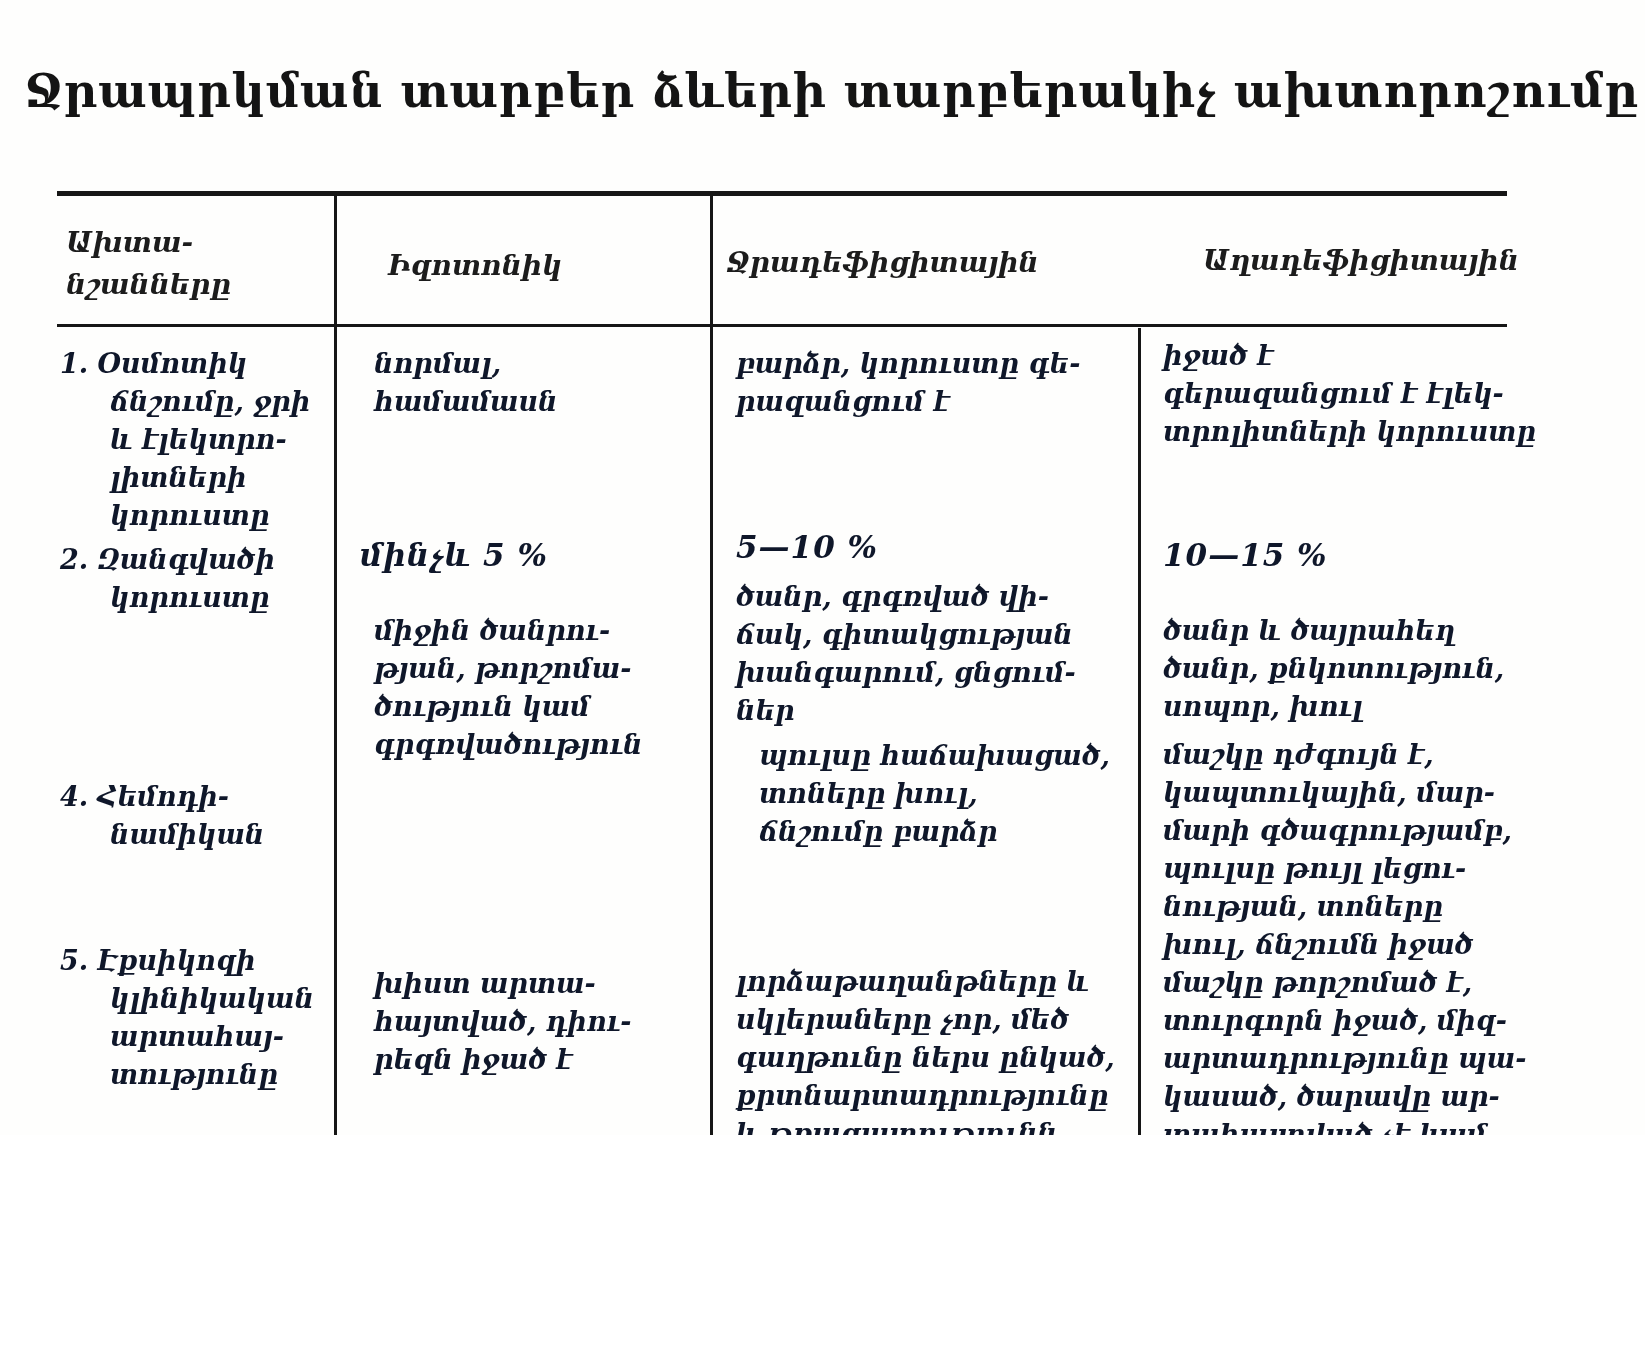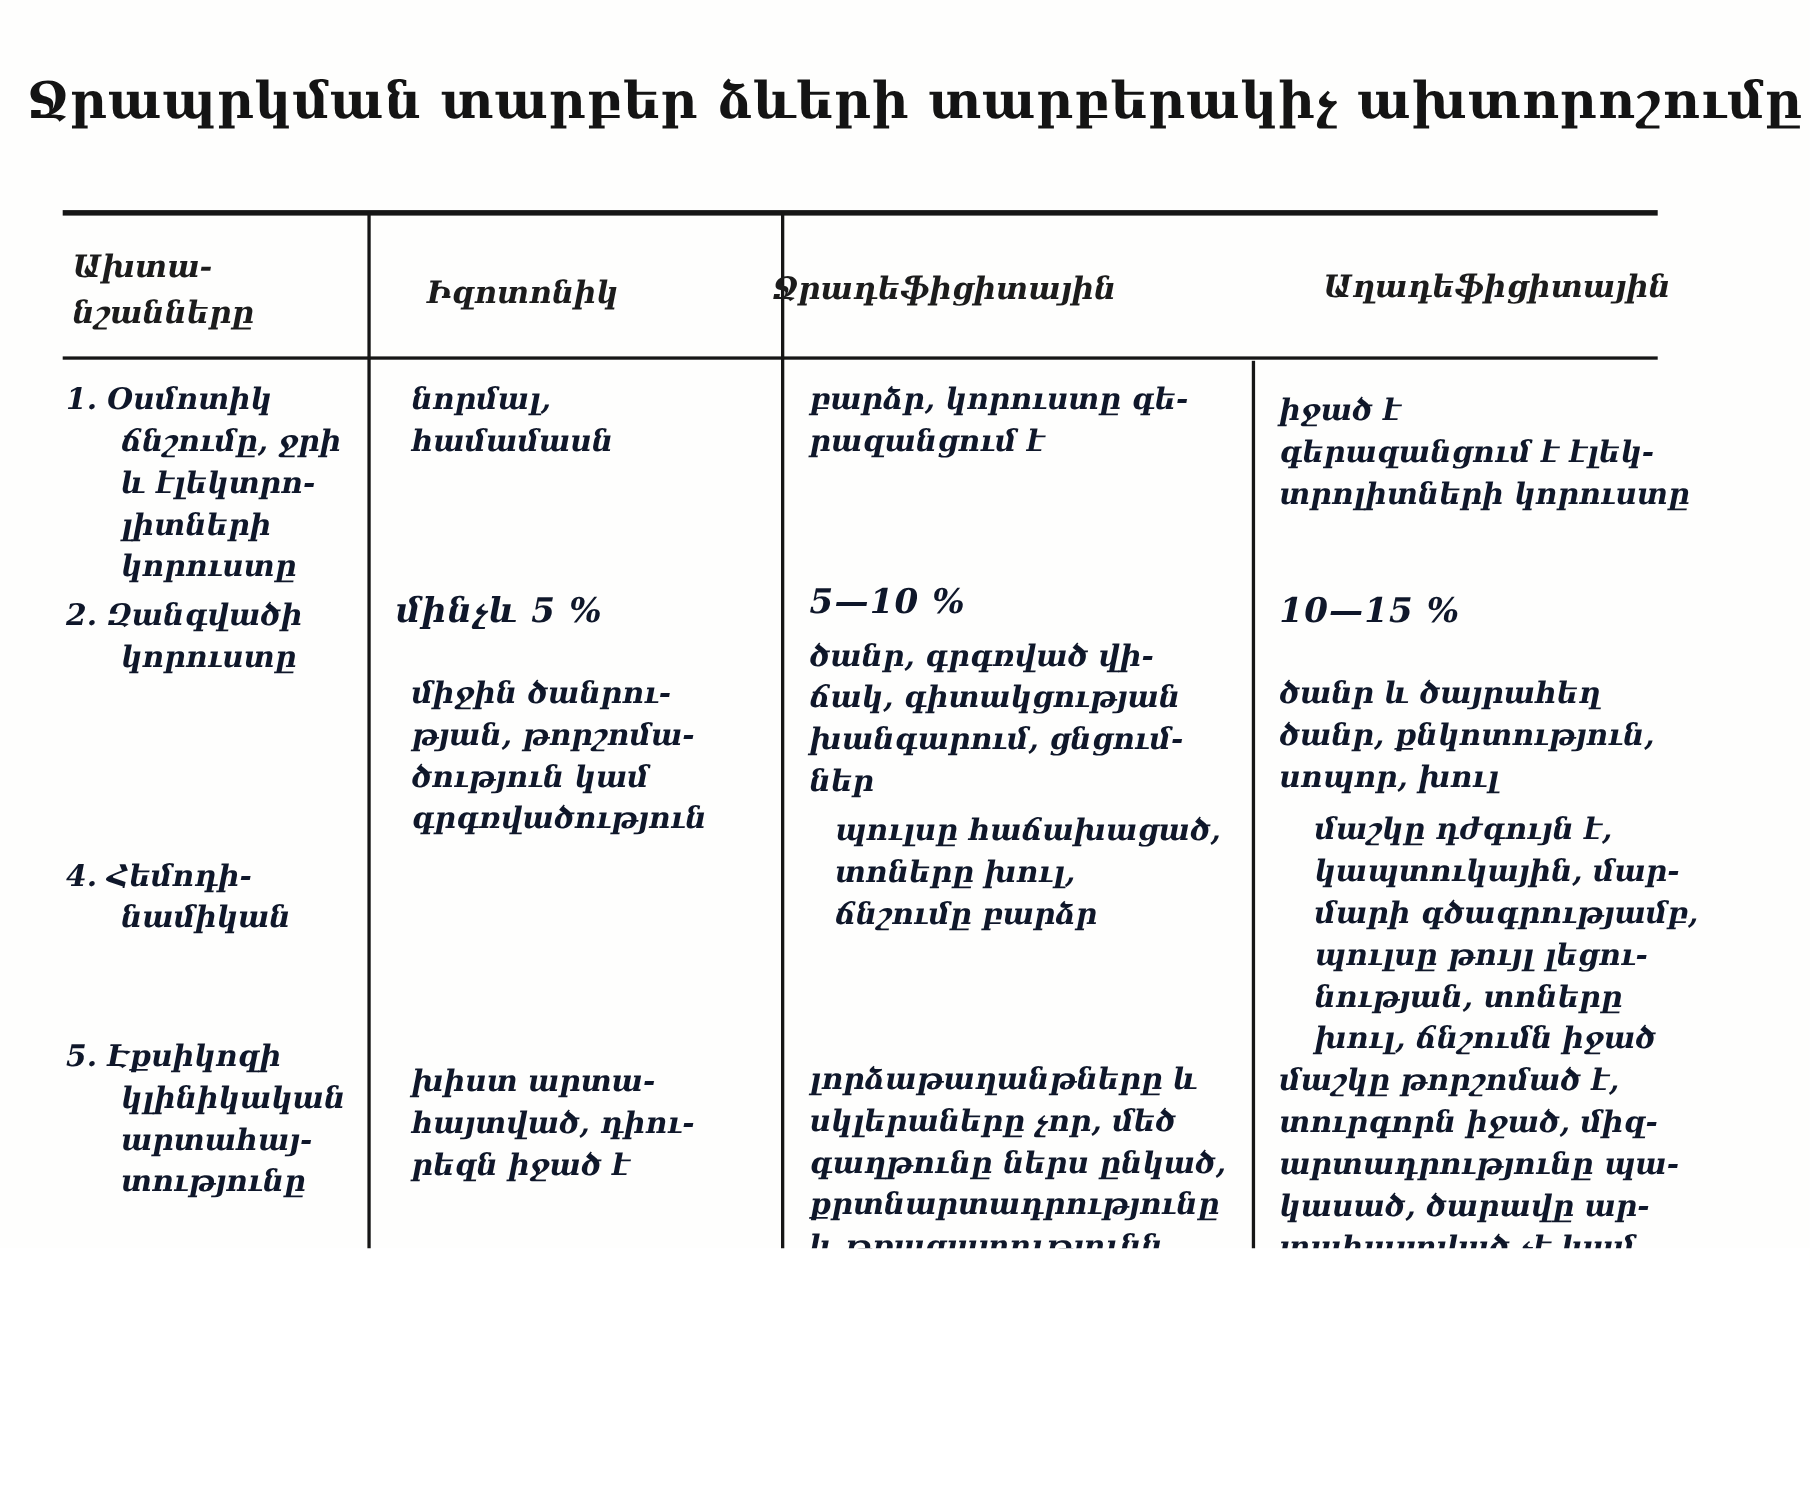--- a/index.html
+++ b/index.html
@@ -66,21 +66,21 @@
 
   <div class="rule-h" style="left:57px;top:191px;width:1450px;height:5px;"></div>
   <div class="rule-h" style="left:57px;top:324px;width:1450px;height:3px;"></div>
   <div class="rule-v" style="left:334px;top:193px;height:1077px;"></div>
   <div class="rule-v" style="left:710px;top:193px;height:1077px;"></div>
   <div class="rule-v" style="left:1138px;top:328px;height:942px;"></div>
 
   <div class="hdr" style="left:66px;top:222px;width:250px;">Ախտա-
 նշանները</div>
   <div class="hdr" style="left:388px;top:245px;width:300px;">Իզոտոնիկ</div>
-  <div class="hdr" style="left:702px;top:242px;width:400px;">Ջրադեֆիցիտային</div>
+  <div class="hdr" style="left:726px;top:242px;width:400px;">Ջրադեֆիցիտային</div>
   <div class="hdr" style="left:1163px;top:240px;width:430px;margin-left:40px;">Աղադեֆիցիտային</div>
 
   <div class="cell hang" style="left:60px;top:345px;width:270px;">1. Օսմոտիկ
 ճնշումը, ջրի
 և էլեկտրո-
 լիտների
 կորուստը</div>
   <div class="cell hang" style="left:60px;top:541px;width:270px;">2. Զանգվածի
 կորուստը</div>
   <div class="cell hang" style="left:60px;top:778px;width:270px;">4. Հեմոդի-
@@ -113,28 +113,28 @@
 ճնշումը բարձր</div>
   <div class="cell" style="left:736px;top:963px;width:395px;">լորձաթաղանթները և
 սկլերաները չոր, մեծ
 գաղթունը ներս ընկած,
 քրտնարտադրությունը
 և թքազատությունն
 իջած։ Դիուրեզն ընկրճ-
 ված, ծարավը խիստ
 արտահայտված</div>
 
-  <div class="cell" style="left:1163px;top:355px;width:435px;">իջած է
+  <div class="cell" style="left:1163px;top:337px;width:435px;">իջած է
 գերազանցում է էլեկ-
 տրոլիտների կորուստը</div>
   <div class="cell pct" style="left:1163px;top:536px;width:435px;">10—15 %</div>
   <div class="cell" style="left:1163px;top:612px;width:435px;">ծանր և ծայրահեղ
 ծանր, քնկոտություն,
 սոպոր, խուլ</div>
-  <div class="cell" style="left:1163px;top:736px;width:435px;margin-left:32px;">մաշկը դժգույն է,
+  <div class="cell" style="left:1163px;top:736px;width:435px;">մաշկը դժգույն է,
 կապտուկային, մար-
 մարի գծագրությամբ,
 պուլսը թույլ լեցու-
 նության, տոները
 խուլ, ճնշումն իջած</div>
   <div class="cell" style="left:1163px;top:964px;width:435px;">մաշկը թորշոմած է,
 տուրգորն իջած, միզ-
 արտադրությունը պա-
 կասած, ծարավը ար-
 տահայտված չէ կամ

